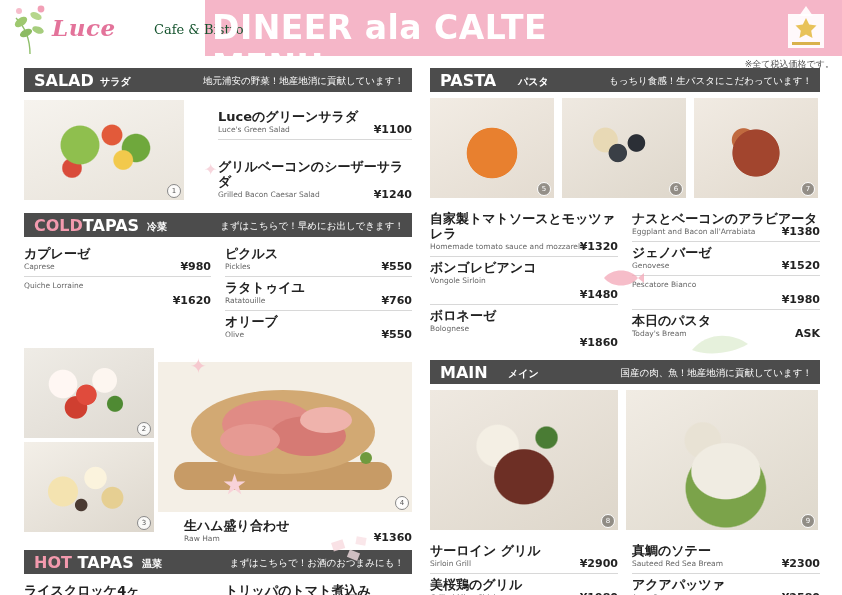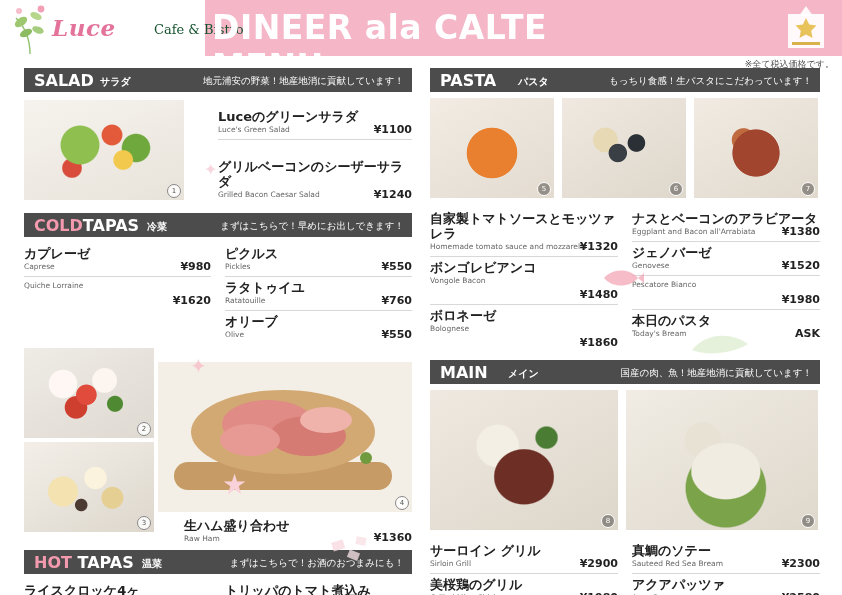--- a/index.html
+++ b/index.html
@@ -334,21 +334,21 @@
 
     <div class="grid2" style="margin-top:6px;">
       <div>
         <div class="row">
           <div class="jp">自家製トマトソースとモッツァレラ</div>
           <div class="en">Homemade tomato sauce and mozzarella</div>
           <div class="price">¥1320</div>
         </div>
         <div class="row" style="min-height:40px;">
           <div class="jp">ボンゴレビアンコ</div>
-          <div class="en">Vongole Bacon</div>
+          <div class="en">Vongole Sirloin</div>
           <div class="price">¥1480</div>
         </div>
         <div class="row" style="min-height:40px;">
           <div class="jp">ボロネーゼ</div>
           <div class="en">Bolognese</div>
           <div class="price">¥1860</div>
         </div>
       </div>
       <div>
         <div class="row">

